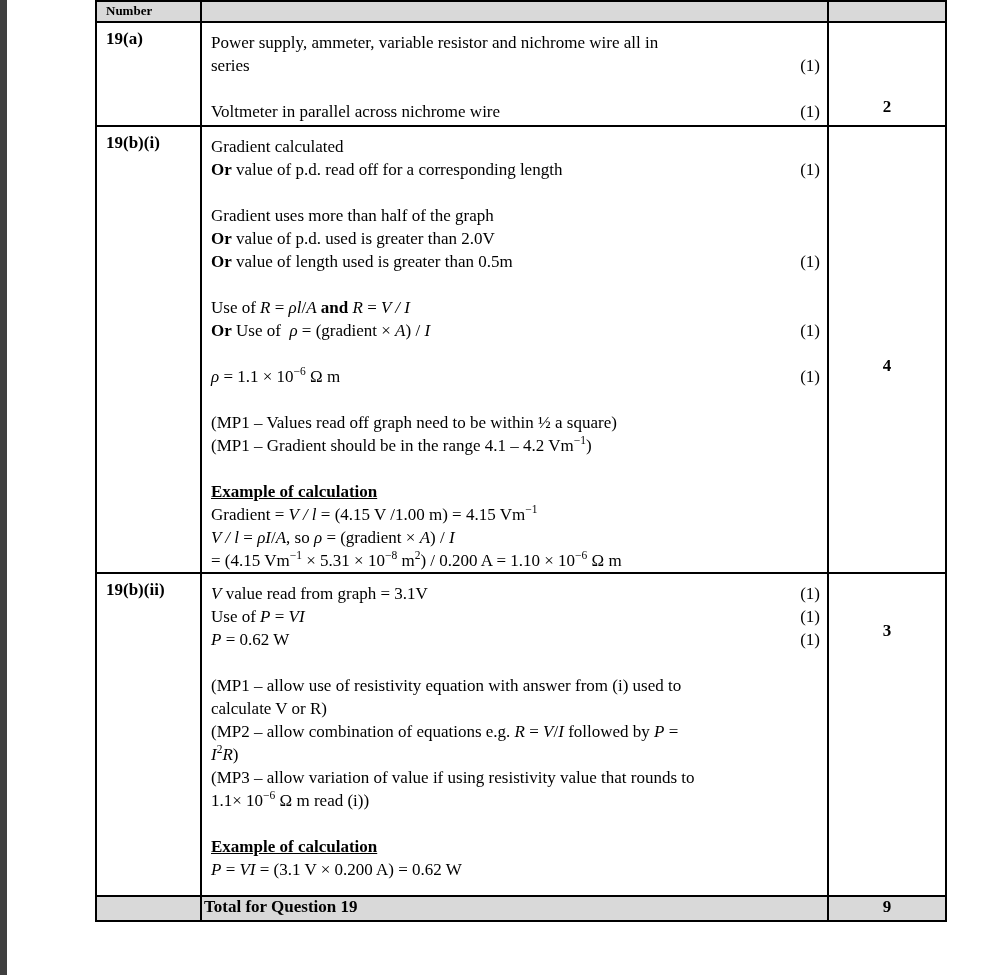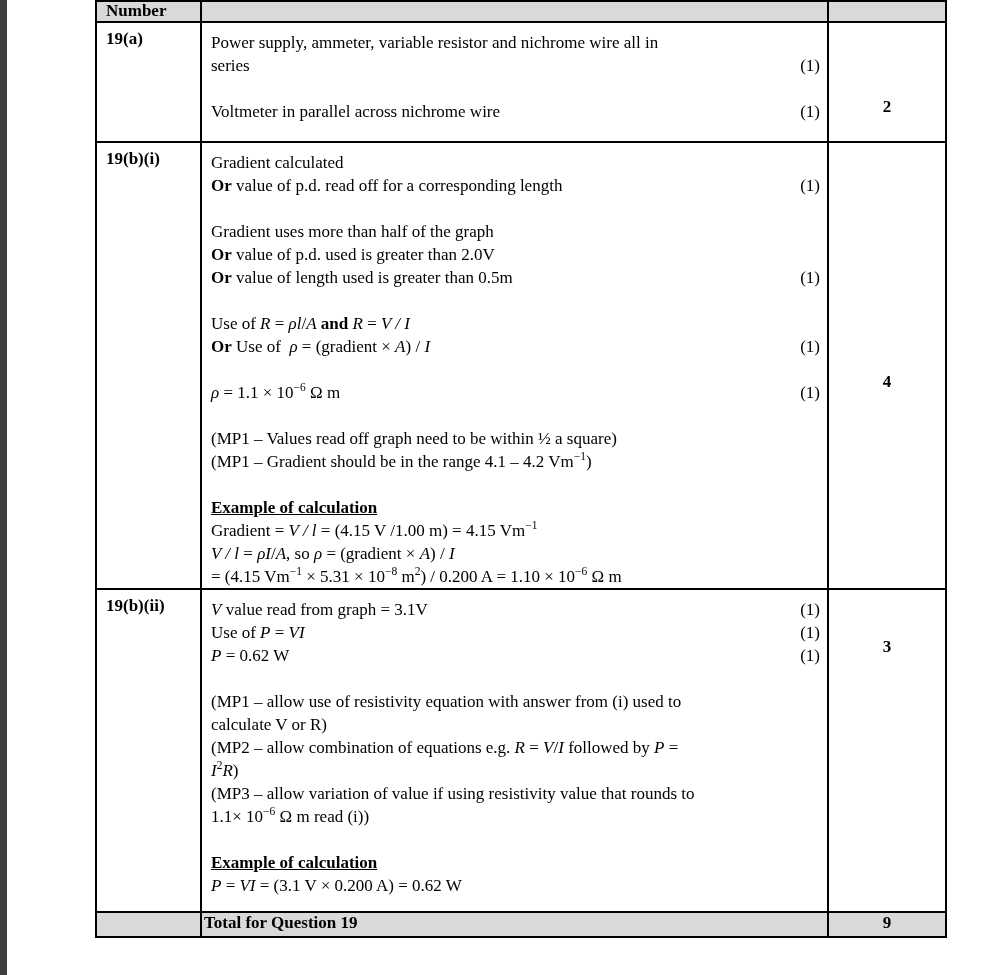--- a/index.html
+++ b/index.html
@@ -30,28 +30,28 @@
   }
   
   thead th {
     border-top:none;
     background:#d9d9d9;
     height:20px;
     vertical-align:bottom;
     text-align:left;
     font-weight:bold;
     padding:0 0 1px 9px;
-    font-size:17px;
+    font-size:13px;
     line-height:18px;
   }
   
   .num-cell { padding:6px 0 0 9px; font-weight:bold; }
   .ans-cell { padding:8px 7px 0 9px; }
   .tot-cell { padding:0; }
-  .row-0 td { height:120px; }
+  .row-0 td { height:104px; }
   .row-1 td { height:331px; }
   .row-2 td { height:323px;margin-left:28px; }
   .row-0 .tot-cell { padding-top:72px; }
   .row-1 .tot-cell { padding-top:227px; }
   .row-2 .tot-cell { padding-top:45px; }
   .total { display:block; width:100%; text-align:center; font-weight:bold; line-height:23px; }
   .line { display:flex; height:23px; line-height:23px; }
   .line.blank { height:23px; }
   .txt { white-space:pre; }
   .mark { margin-left:auto; white-space:pre; }

